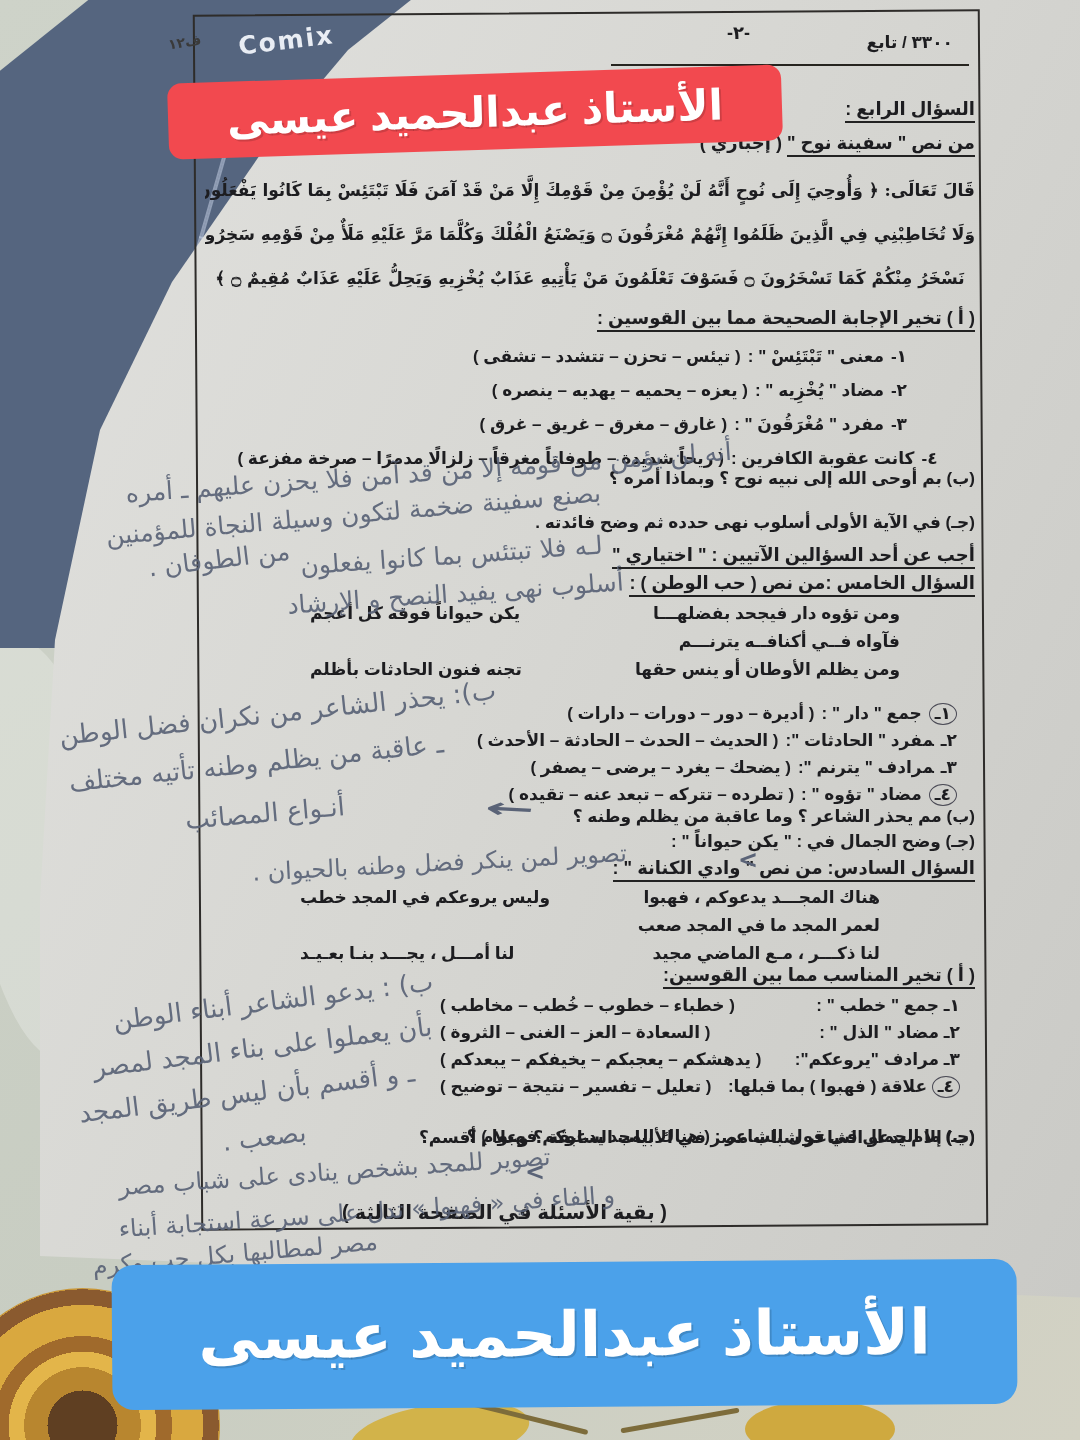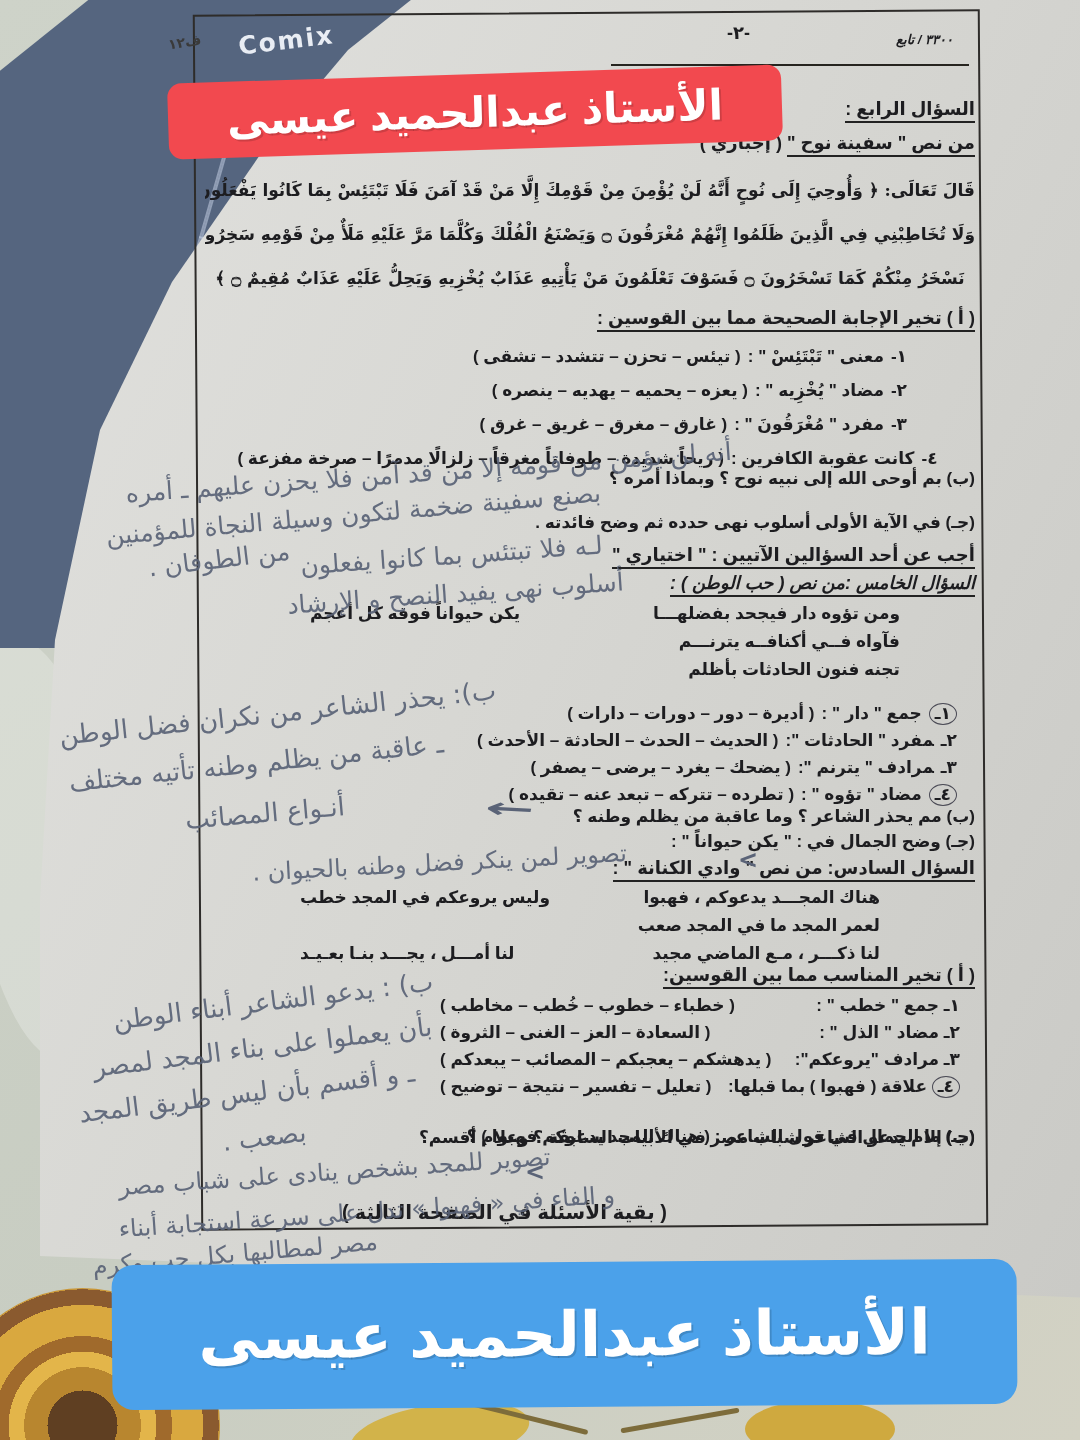--- a/index.html
+++ b/index.html
@@ -27,21 +27,21 @@
          background:linear-gradient(115deg,#e1e1de 0%,#d7d7d3 45%,#c9c9c5 100%);
          clip-path:polygon(436px -20px,1090px -20px,1090px 1298px,40px 1256px,40px 900px,55px 640px,100px 430px,172px 282px,262px 152px,348px 50px);}
   .frame{position:absolute;left:197px;top:12px;width:783px;height:1212px;
          border:2px solid #2e2c2a;transform:rotate(-0.4deg);}
   
   .content{position:absolute;left:205px;top:0;width:770px;height:1290px;direction:rtl;
            text-align:right;color:#1d1d20;font-weight:bold;font-size:17px;}
   .blk{position:absolute;right:0;width:100%;}
   .u{border-bottom:2px solid #222;padding-bottom:2px;}
   .page-num{position:absolute;right:225px;top:22px;font-size:18px;}
-  .serial{position:absolute;right:22px;top:32px;font-size:13px;font-style:italic;}
+  .serial{position:absolute;right:22px;top:32px;font-size:17px;}
   .serial-rule{position:absolute;right:6px;top:64px;width:358px;border-top:2.5px solid #26241f;}
   .corner-note{position:absolute;left:168px;top:34px;font-size:14px;color:#3a3a3a;transform:rotate(-9deg);font-weight:bold;}
   .verse{font-family:"DejaVu Serif","DejaVu Sans",serif;font-size:17px;line-height:44px;
          text-align:center;white-space:nowrap;overflow:hidden;}
   .q-item{height:34px;line-height:34px;white-space:nowrap;}
   .q-item span{margin-left:7px;}
   .num-circle{display:inline-block;border:1.6px solid #4a4a55;border-radius:50%;
               padding:0 5px;line-height:20px;}
   .poem-row{display:flex;justify-content:space-between;direction:rtl;height:28px;line-height:28px;white-space:nowrap;}
   .q6-item{display:flex;justify-content:space-between;direction:rtl;height:27px;line-height:27px;white-space:nowrap;}
@@ -103,31 +103,32 @@
       <div class="q-item"><span>٢-</span><span>مضاد " يُخْزِيه " :</span><span>( يعزه – يحميه – يهديه – ينصره )</span></div>
       <div class="q-item"><span>٣-</span><span>مفرد " مُغْرَقُونَ " :</span><span>( غارق – مغرق – غريق – غرق )</span></div>
       <div class="q-item" style="margin-right:-56px;text-align:center;"><span>٤-</span><span>كانت عقوبة الكافرين :</span><span>( ريحاً شديدة – طوفاناً مغرقاً – زلزالًا مدمرًا – صرخة مفزعة )</span></div>
     </div>
 
     <div class="blk" style="top:468px;">(ب) بم أوحى الله إلى نبيه نوح ؟ وبماذا أمره ؟</div>
     <div class="blk" style="top:512px;">(جـ) في الآية الأولى أسلوب نهى حدده ثم وضح فائدته .</div>
 
     <div class="blk" style="top:544px;font-size:18px;"><span class="u">أجب عن أحد السؤالين الآتيين : " اختياري "</span></div>
 
-    <div class="blk" style="top:572px;font-size:18px;font-style:italic;"><span class="u">السؤال الخامس :من نص ( حب الوطن ) :</span></div>
+    <div class="blk" style="top:572px;font-size:18px;"><span class="u">السؤال الخامس :من نص ( حب الوطن ) :</span></div>
 
     <div class="blk" style="top:600px;right:75px;width:590px;">
       <div class="poem-row">
           <span>ومن تؤوه دار فيجحد بفضلهـــا</span>
           <span>يكن حيواناً فوقه كل أعجم</span>
         </div>
       <div class="poem-row">
           <span>فآواه فــي أكنافــه يترنـــم</span>
         </div>
       <div class="poem-row">
+          <span>ومن يظلم الأوطان أو ينس حقها</span>
           <span>تجنه فنون الحادثات بأظلم</span>
         </div>
     </div>
 
 
     <div class="blk" style="top:700px;padding-right:18px;box-sizing:border-box;">
       <div class="q-item" style="height:27px;line-height:27px;"><span class="num-circle">١ـ</span><span>جمع " دار " :</span><span>( أديرة – دور – دورات – دارات )</span></div>
       <div class="q-item" style="height:27px;line-height:27px;"><span>٢ـ</span><span>مفرد " الحادثات ":</span><span>( الحديث – الحدث – الحادثة – الأحدث )</span></div>
       <div class="q-item" style="height:27px;line-height:27px;"><span>٣ـ</span><span>مرادف " يترنم ":</span><span>( يضحك – يغرد – يرضى – يصفر )</span></div>
       <div class="q-item" style="height:27px;line-height:27px;"><span class="num-circle">٤ـ</span><span>مضاد " تؤوه " :</span><span>( تطرده – تتركه – تبعد عنه – تقيده )</span></div>
@@ -158,21 +159,21 @@
       <div class="q6-item">
           <span><span>١ـ</span> <span>جمع " خطب " :</span></span>
           <span>( خطباء – خطوب – خُطب – مخاطب )</span>
         </div>
       <div class="q6-item">
           <span><span>٢ـ</span> <span>مضاد " الذل " :</span></span>
           <span>( السعادة – العز – الغنى – الثروة )</span>
         </div>
       <div class="q6-item">
           <span><span>٣ـ</span> <span>مرادف "يروعكم":</span></span>
-          <span>( يدهشكم – يعجبكم – المصائب – يبعدكم )</span>
+          <span>( يدهشكم – يعجبكم – يخيفكم – يبعدكم )</span>
         </div>
       <div class="q6-item">
           <span><span class="num-circle">٤ـ</span> <span>علاقة ( فهبوا ) بما قبلها:</span></span>
           <span>( تعليل – تفسير – نتيجة – توضيح )</span>
         </div>
     </div>
 
     <div class="blk" style="top:1127px;">(ب) إلام يدعو الشاعر شباب مصر في الأبيات السابقة ؟ وعلام أقسم؟</div>
     <div class="blk" style="top:1126px;">(جـ) ما الجمال في قول الشاعر : ( هناك المجد يدعوكم فهبوا ) ؟</div>
 

